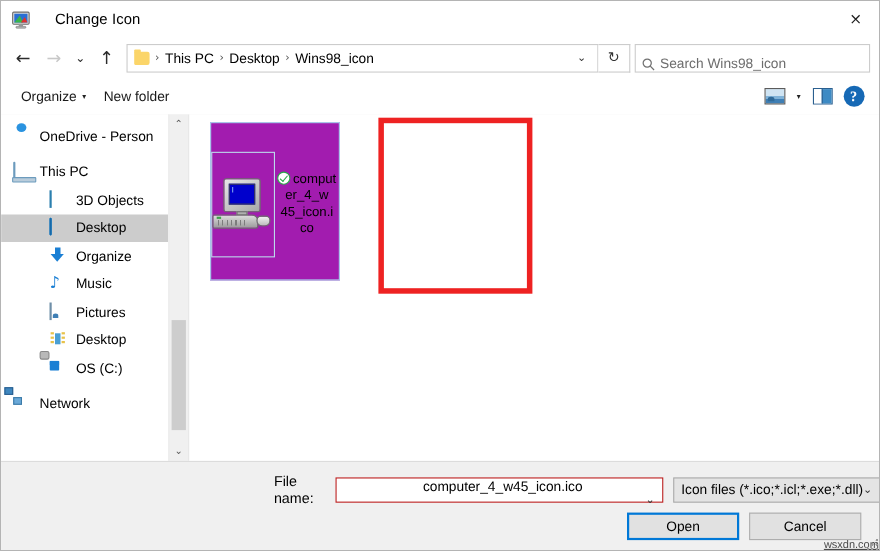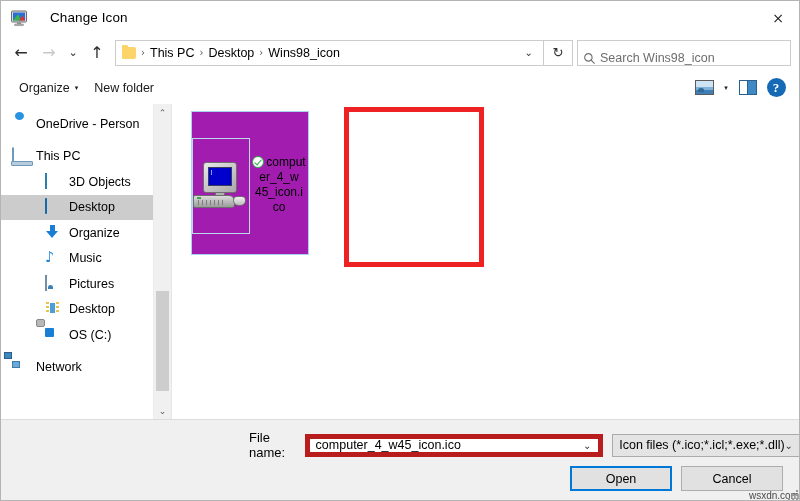--- a/index.html
+++ b/index.html
@@ -604,26 +604,27 @@
   .fn-label {
     font-size: 13px;
     color: #000;
     margin-left: 248px;
     margin-right: 8px;
   }
   .fn-input {
     width: 378px;
     height: 23px;
     background: #ffffff;
-    border: 5px solid #b91c1c;
+    border: 1px solid #b91c1c;
     box-sizing: border-box;
     display: flex;
     align-items: center;
     font-size: 12.5px;
     color: #000;
+    flex-direction: column;
   }
   .fn-input .txt { padding-left: 6px; }
   .fn-input .cv {
     margin-left: auto;
     padding-right: 7px;
     font-size: 10px;
     color: #333;
     font-family: "DejaVu Sans", sans-serif;
   }
   .fn-filter {

